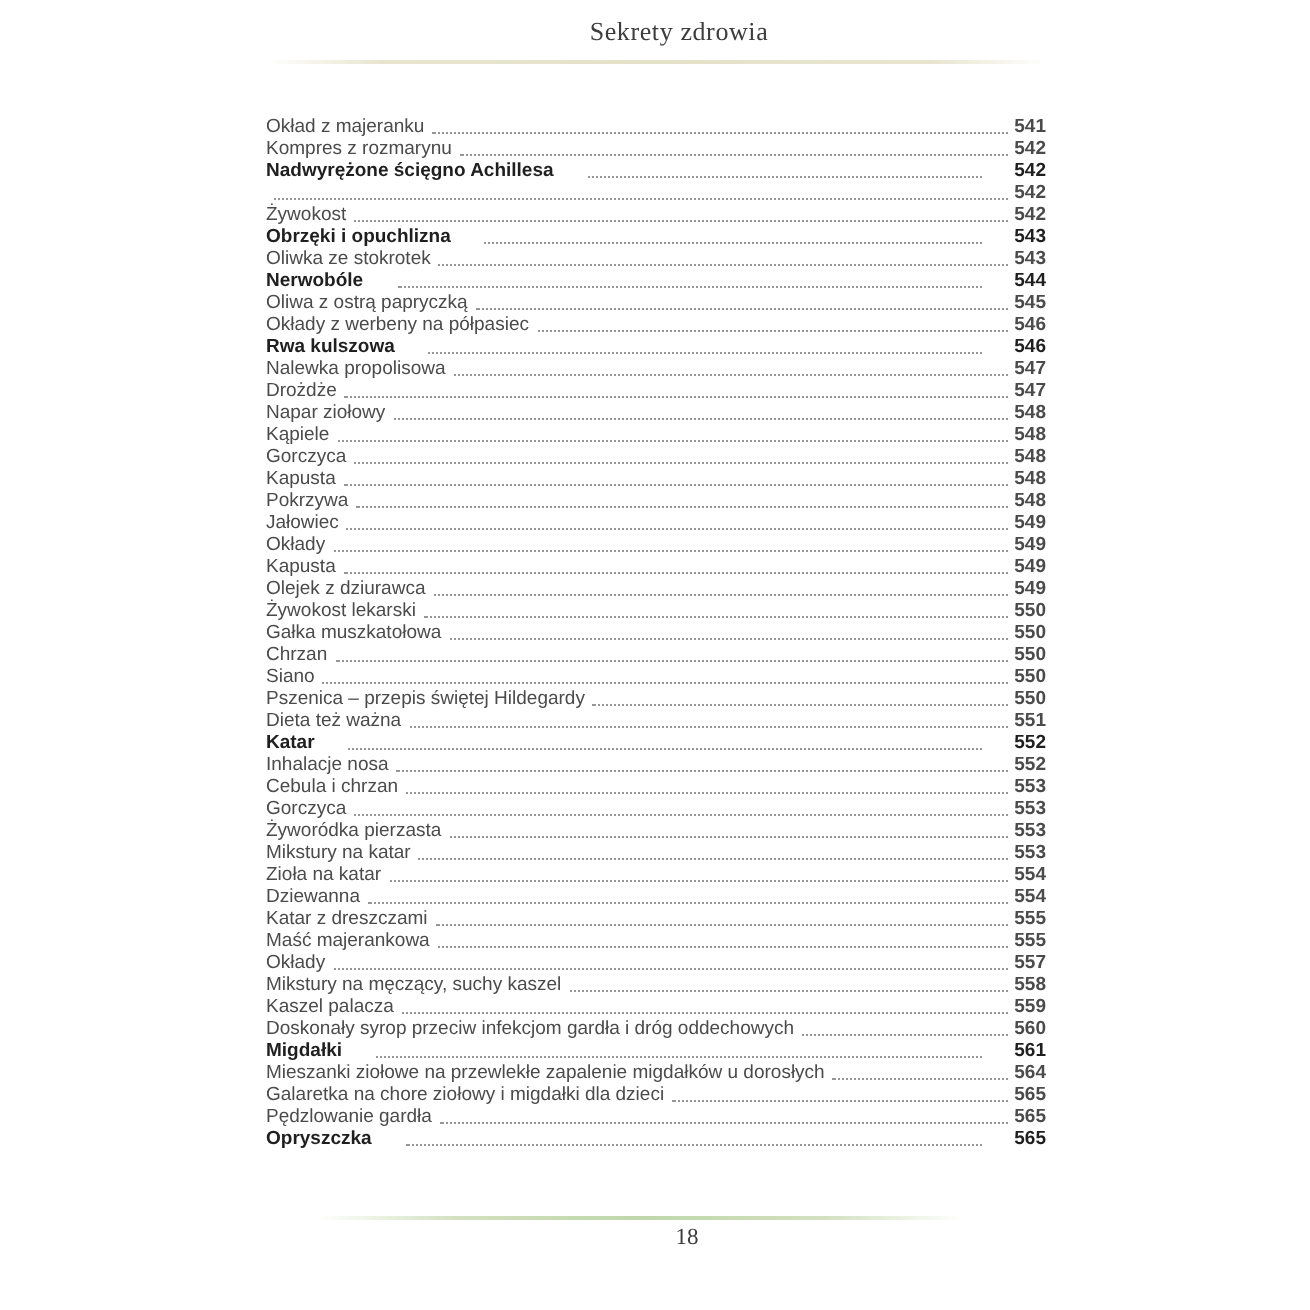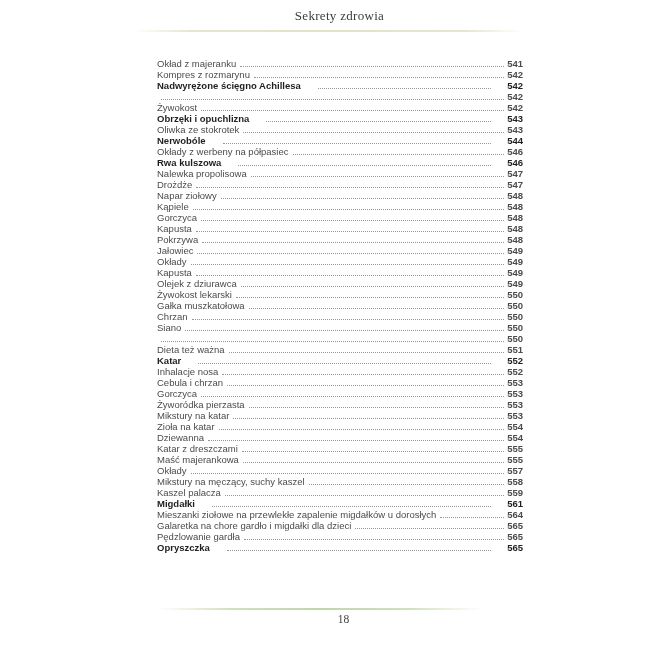--- a/index.html
+++ b/index.html
@@ -26,21 +26,20 @@
       #e7e5ce 85%, rgba(230,228,205,0) 100%);
   }
   .toc {
     position: absolute; top: 58px; left: 133px; width: 390px;
   }
   .toc-row {
     display: flex; align-items: baseline;
     height: 11px; line-height: 11px;
     font-size: 9.5px;
     color: #4b4b4b;
-    margin-left: 24px;
   }
   .toc-row.bold {
     font-weight: bold;
     color: #1f1f1f;
     gap: 13px;
   }
   .toc-label { white-space: nowrap; }
   .toc-leader {
     flex: 1 1 auto; min-width: 8px;
     border-bottom: 1px dotted #969696;
@@ -104,20 +103,25 @@
       <span class="toc-label">Oliwka ze stokrotek</span>
       <span class="toc-leader"></span>
       <span class="toc-page">543</span>
     </div>
     <div class="toc-row bold">
       <span class="toc-label">Nerwobóle</span>
       <span class="toc-leader"></span>
       <span class="toc-page">544</span>
     </div>
     <div class="toc-row">
+      <span class="toc-label">Oliwa z ostrą papryczką</span>
+      <span class="toc-leader"></span>
+      <span class="toc-page">545</span>
+    </div>
+    <div class="toc-row">
       <span class="toc-label">Okłady z werbeny na półpasiec</span>
       <span class="toc-leader"></span>
       <span class="toc-page">546</span>
     </div>
     <div class="toc-row bold">
       <span class="toc-label">Rwa kulszowa</span>
       <span class="toc-leader"></span>
       <span class="toc-page">546</span>
     </div>
     <div class="toc-row">
@@ -189,20 +193,21 @@
       <span class="toc-label">Chrzan</span>
       <span class="toc-leader"></span>
       <span class="toc-page">550</span>
     </div>
     <div class="toc-row">
       <span class="toc-label">Siano</span>
       <span class="toc-leader"></span>
       <span class="toc-page">550</span>
     </div>
     <div class="toc-row">
+      <span class="toc-label">Pszenica – przepis świętej Hildegardy</span>
       <span class="toc-leader"></span>
       <span class="toc-page">550</span>
     </div>
     <div class="toc-row">
       <span class="toc-label">Dieta też ważna</span>
       <span class="toc-leader"></span>
       <span class="toc-page">551</span>
     </div>
     <div class="toc-row bold">
       <span class="toc-label">Katar</span>
@@ -262,32 +267,37 @@
     <div class="toc-row">
       <span class="toc-label">Mikstury na męczący, suchy kaszel</span>
       <span class="toc-leader"></span>
       <span class="toc-page">558</span>
     </div>
     <div class="toc-row">
       <span class="toc-label">Kaszel palacza</span>
       <span class="toc-leader"></span>
       <span class="toc-page">559</span>
     </div>
+    <div class="toc-row">
+      <span class="toc-label">Doskonały syrop przeciw infekcjom gardła i dróg oddechowych</span>
+      <span class="toc-leader"></span>
+      <span class="toc-page">560</span>
+    </div>
     <div class="toc-row bold">
       <span class="toc-label">Migdałki</span>
       <span class="toc-leader"></span>
       <span class="toc-page">561</span>
     </div>
     <div class="toc-row">
       <span class="toc-label">Mieszanki ziołowe na przewlekłe zapalenie migdałków u dorosłych</span>
       <span class="toc-leader"></span>
       <span class="toc-page">564</span>
     </div>
     <div class="toc-row">
-      <span class="toc-label">Galaretka na chore gardło i migdałki dla dzieci</span>
+      <span class="toc-label">Galaretka na chore ziołowy i migdałki dla dzieci</span>
       <span class="toc-leader"></span>
       <span class="toc-page">565</span>
     </div>
     <div class="toc-row">
       <span class="toc-label">Pędzlowanie gardła</span>
       <span class="toc-leader"></span>
       <span class="toc-page">565</span>
     </div>
     <div class="toc-row bold">
       <span class="toc-label">Opryszczka</span>

